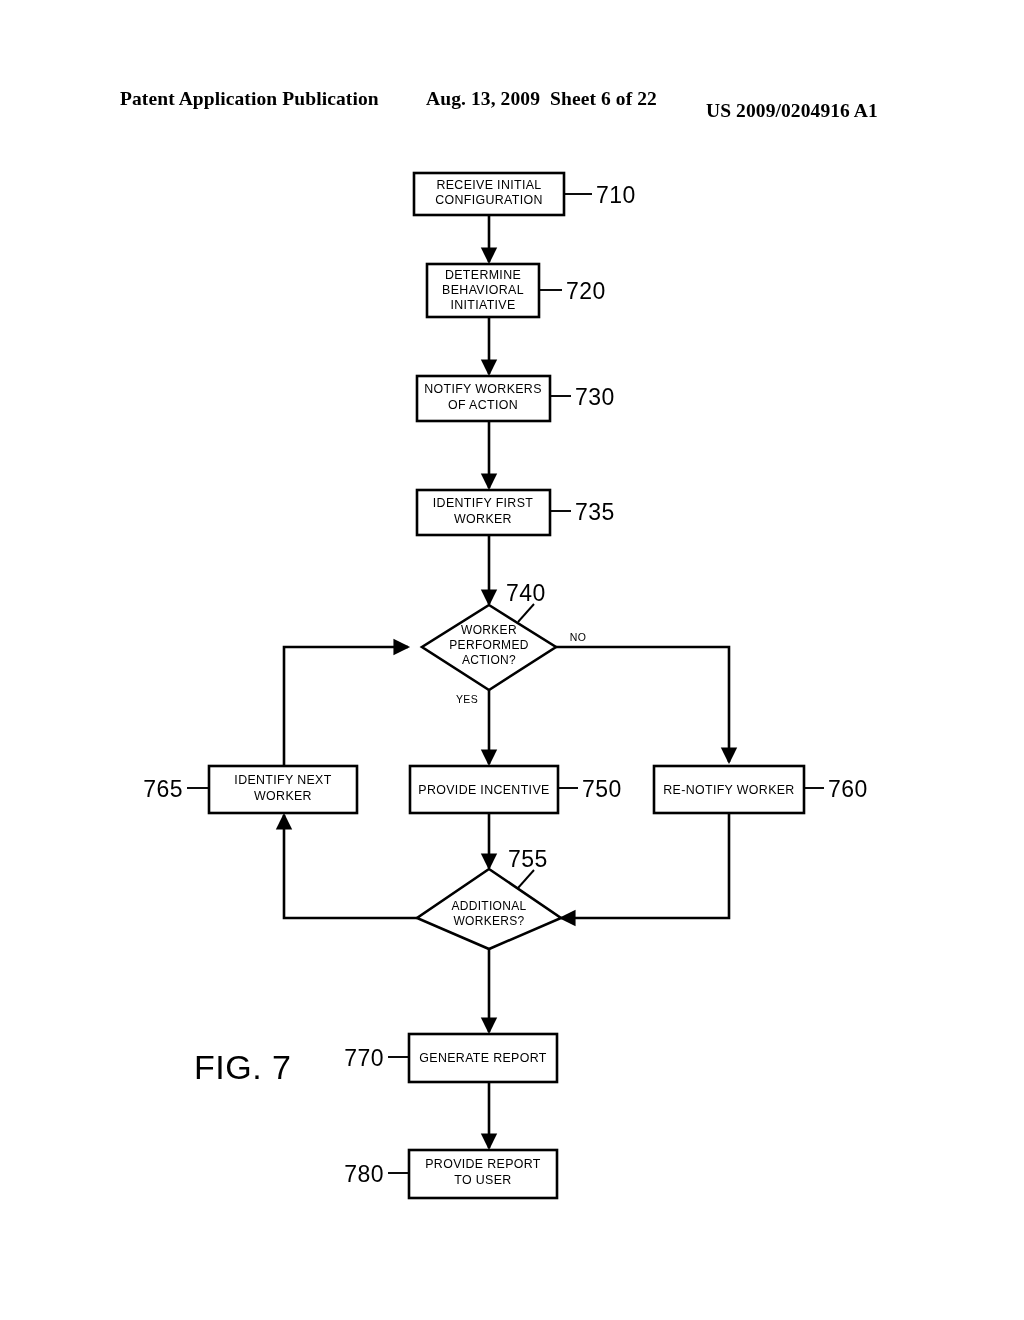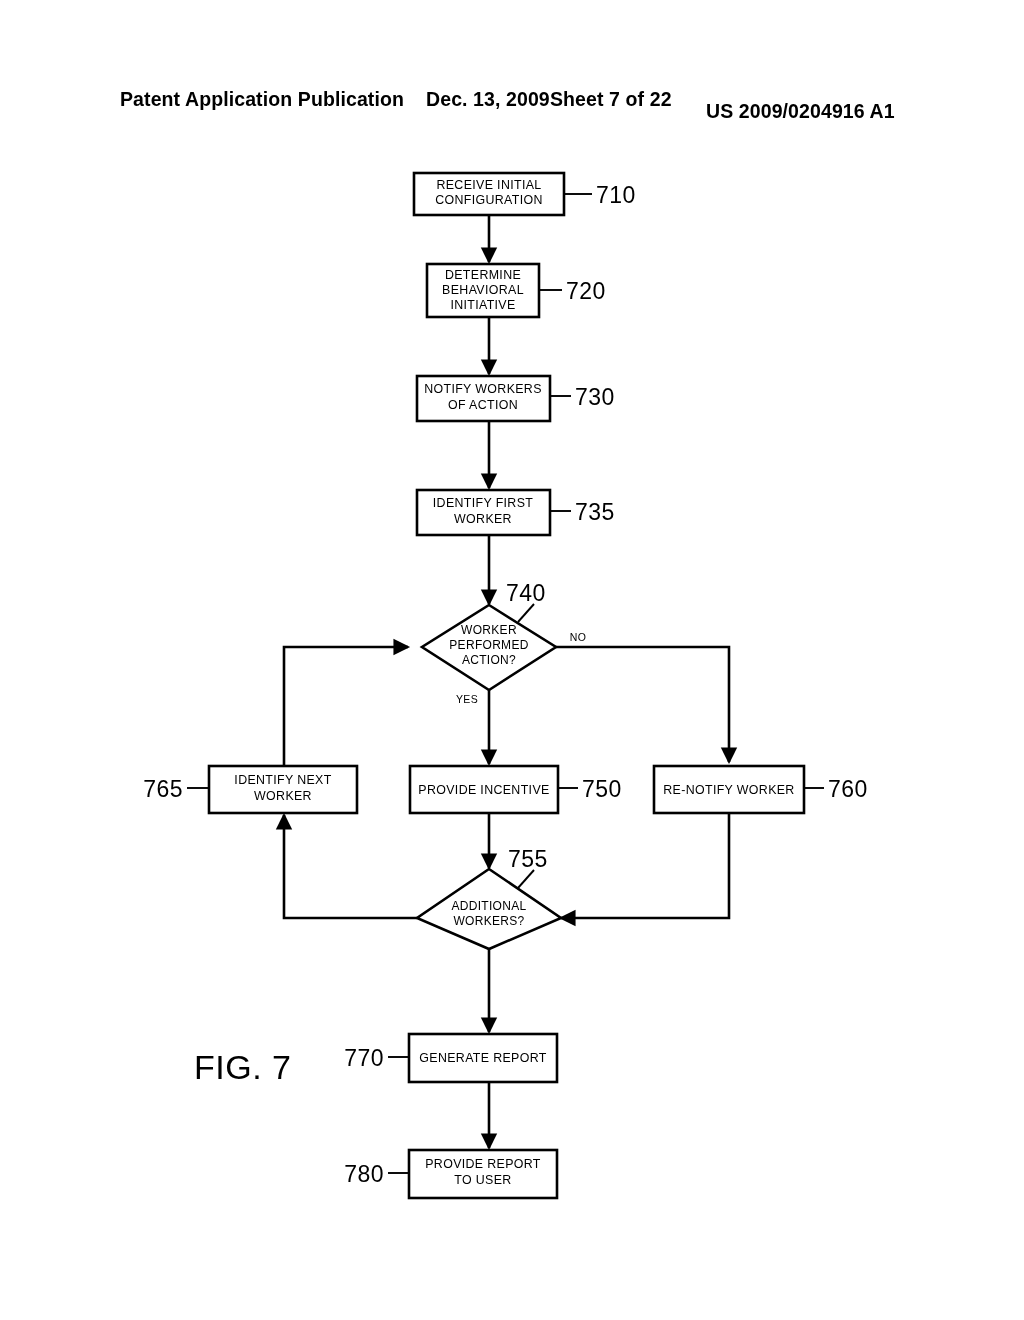--- a/index.html
+++ b/index.html
@@ -21,21 +21,21 @@
     width: 1024px;
     height: 1320px;
   }
   
   .header {
     position: absolute;
     top: 88px;
     left: 120px;
     width: 790px;
     height: 26px;
-    font-family: Liberation Sans, sans-serif;
+    font-family: Liberation Serif, serif;
     font-weight: bold;
     font-size: 19.5px;
     letter-spacing: 0.1px;
     white-space: nowrap;
     display: flex;
     align-items: baseline;
   }
   .hdr-pub   { position: absolute; left: 0px;   top: 0; }
   .hdr-date  { position: absolute; left: 306px; top: 0; }
   .hdr-sheet { position: absolute; left: 430px; top: 0; }
@@ -106,22 +106,22 @@
     text-anchor: start;
   }
 </style>
 </head>
 <body>
 
 <div id="page">
 
   <div class="header">
     <span class="hdr-pub">Patent Application Publication</span>
-    <span class="hdr-date">Dec. 13, 2009</span>
-    <span class="hdr-sheet">Sheet 7 of 22</span>
+    <span class="hdr-date">Aug. 13, 2009</span>
+    <span class="hdr-sheet">Sheet 6 of 22</span>
     <span class="hdr-num">US 2009/0204916 A1</span>
   </div>
 
   <svg id="flow" viewBox="0 0 1024 1320">
     <defs>
       <marker id="arrow" viewBox="0 0 12 12" refX="9.6" refY="6" markerWidth="7.0" markerHeight="7.0" orient="auto-start-reverse">
         <path d="M 0 0.6 L 11 6 L 0 11.4 z" fill="#000000"></path>
       </marker>
     </defs>
 

